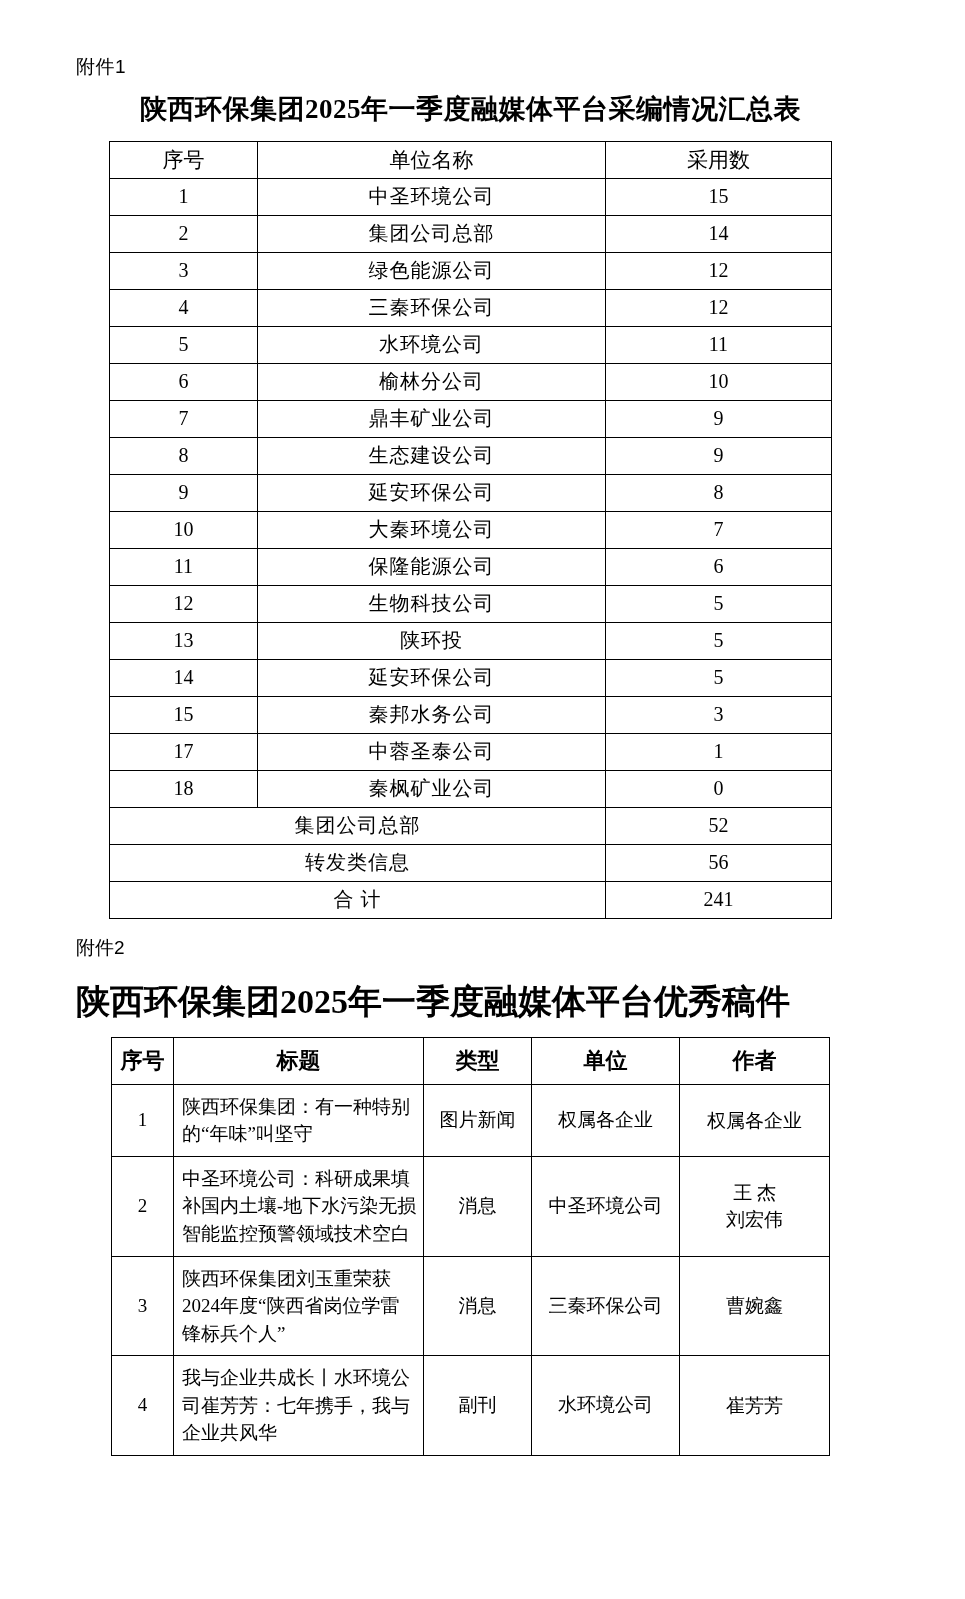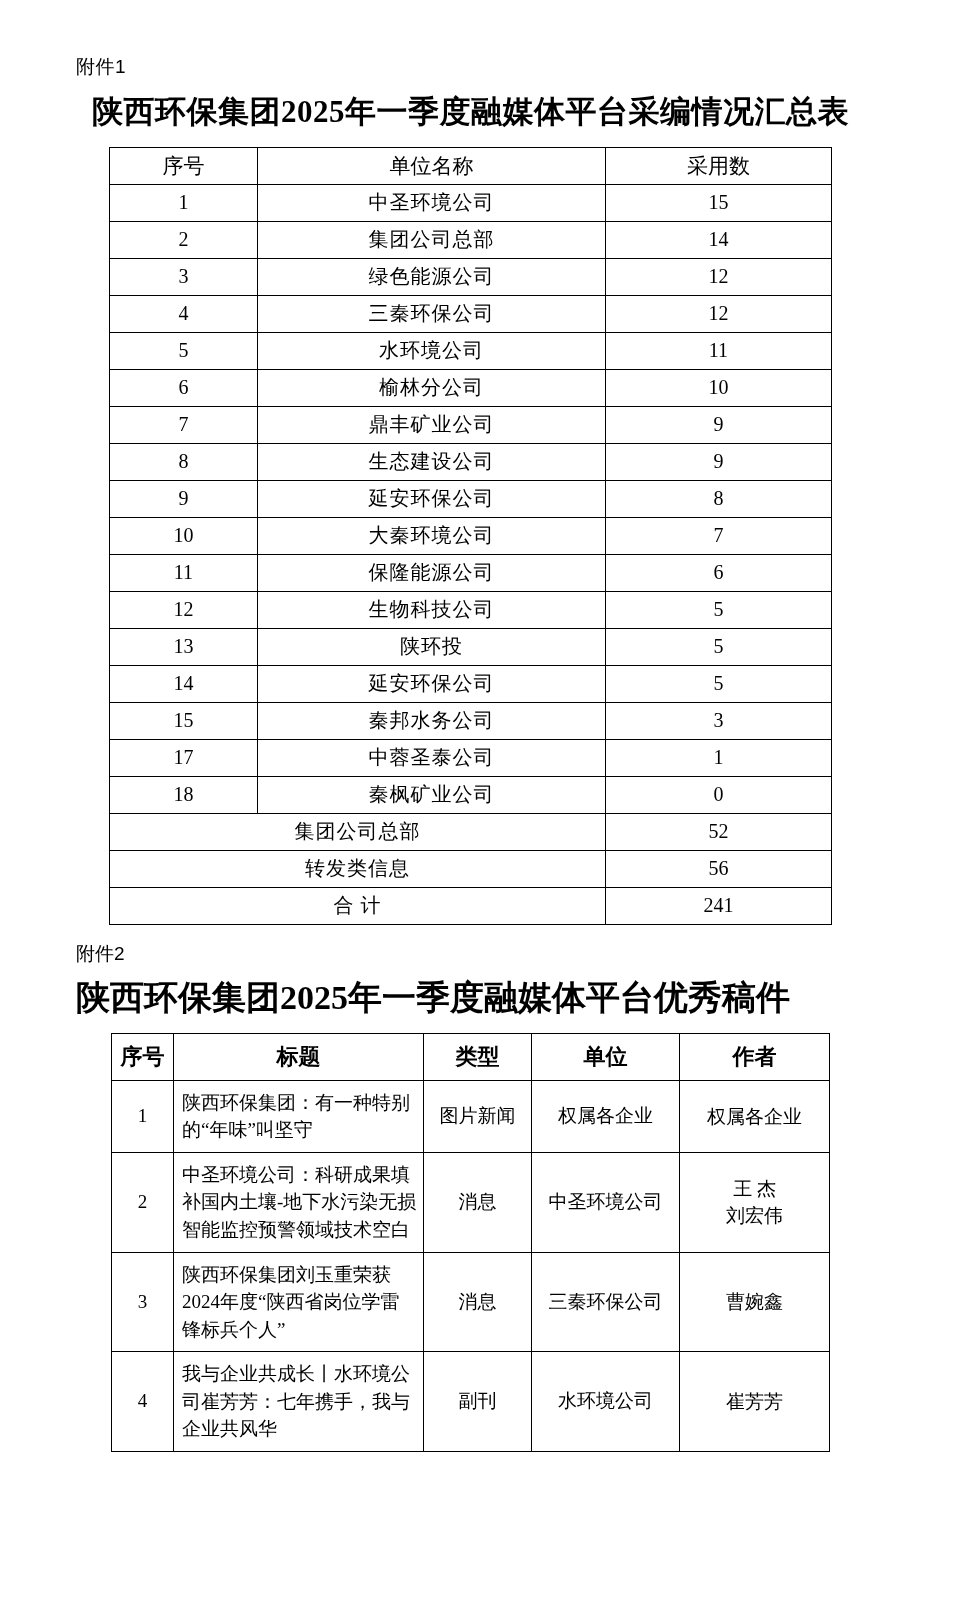--- a/index.html
+++ b/index.html
@@ -23,21 +23,21 @@
   }
   .attach-label {
     font-family: "Liberation Sans", "DejaVu Sans", sans-serif;
     font-size: 19px;
     line-height: 1.2;
     margin: 0 0 12px 0;
     letter-spacing: 0.5px;
   }
   .doc-title {
     text-align: center;
-    font-size: 31px;
+    font-size: 27px;
     font-weight: bold;
     letter-spacing: 0.5px;
     margin: 0 0 14px 0;
     font-family: "Liberation Serif", "DejaVu Serif", serif;
   }
   table.grid {
     border-collapse: collapse;
     width: 722px;
     margin: 0 auto;
     table-layout: fixed;
@@ -55,21 +55,21 @@
   
   .t1 col.c-idx { width: 148px; }
   .t1 col.c-name { width: 348px; }
   .t1 col.c-num { width: 226px; }
   .t1 td { height: 35.5px; }
   .t1 .hdr td { font-size: 21px; }
   .t1 .name-cell { letter-spacing: 1px; }
   .attach-label2 {
     font-family: "Liberation Sans", "DejaVu Sans", sans-serif;
     font-size: 19px;
-    margin: 16px 0 8px 0;
+    margin: 16px 0 18px 0;
   }
   .doc-title2 {
     text-align: left;
     font-size: 34px;
     font-weight: bold;
     margin: 0 0 12px 0;
   }
   table.t2 {
     border-collapse: collapse;
     width: 718px;

